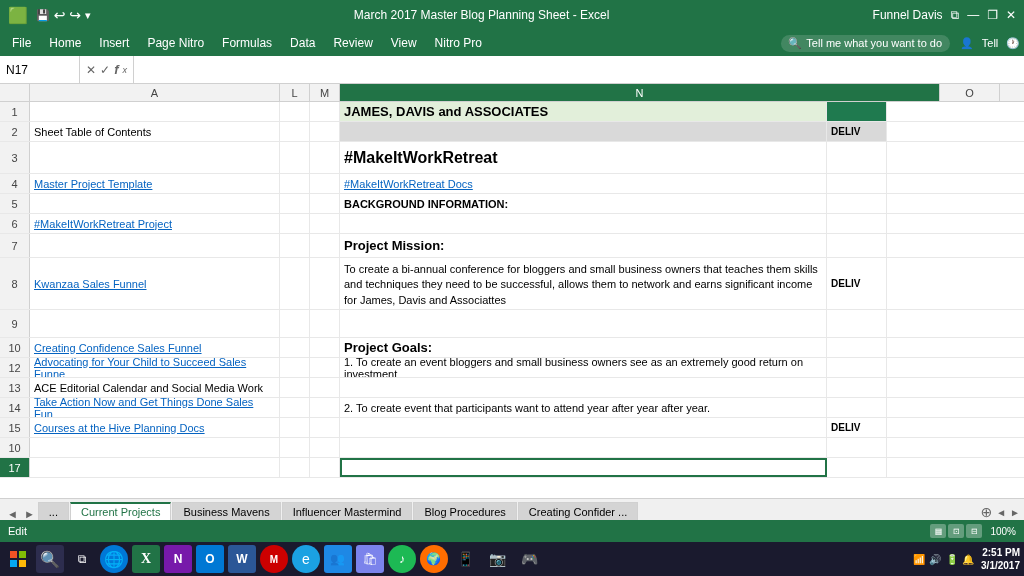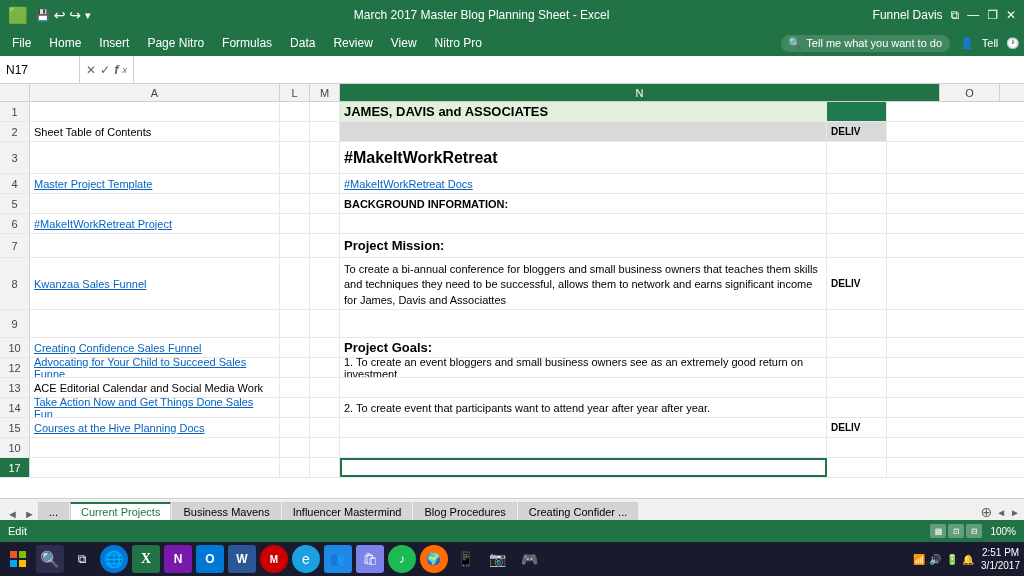--- a/index.html
+++ b/index.html
@@ -203,21 +203,21 @@
       justify-content: space-between;
       padding: 0 4px;
       position: absolute;
       bottom: 0;
       width: 1024px;
     }
     .taskbar-left { display: flex; align-items: center; gap: 4px; }
     .taskbar-icon { width: 28px; height: 28px; display: flex; align-items: center; justify-content: center; border-radius: 3px; cursor: pointer; font-size: 16px; }
     .taskbar-right { display: flex; align-items: center; gap: 6px; font-size: 10px; color: white; }
     .sys-tray { display: flex; align-items: center; gap: 4px; }
-    .clock { text-align: center; font-size: 10px; color: white; line-height: 1.3; }
+    .clock { text-align: right; font-size: 10px; color: white; line-height: 1.3; font-weight: bold; }
   </style>
 </head>
 <body>
 
 <div style="width:1024px; height:576px; overflow:hidden; position:relative; font-family:'Segoe UI',Arial,sans-serif;">
 
   <div class="title-bar">
     <div class="title-bar-left">
       <div class="quick-access">
         <span style="font-size:16px; margin-right:4px;">🟩</span>

